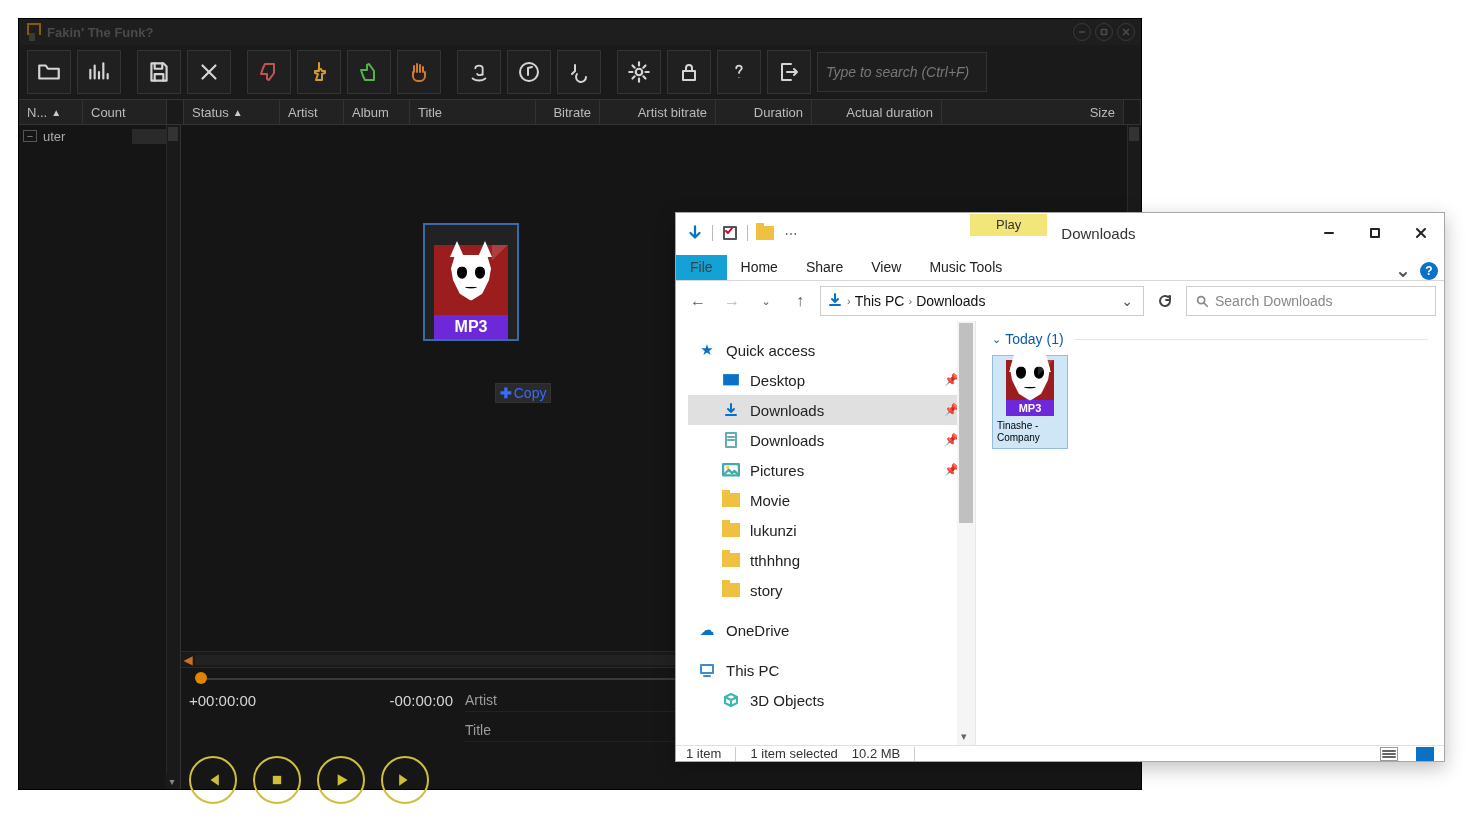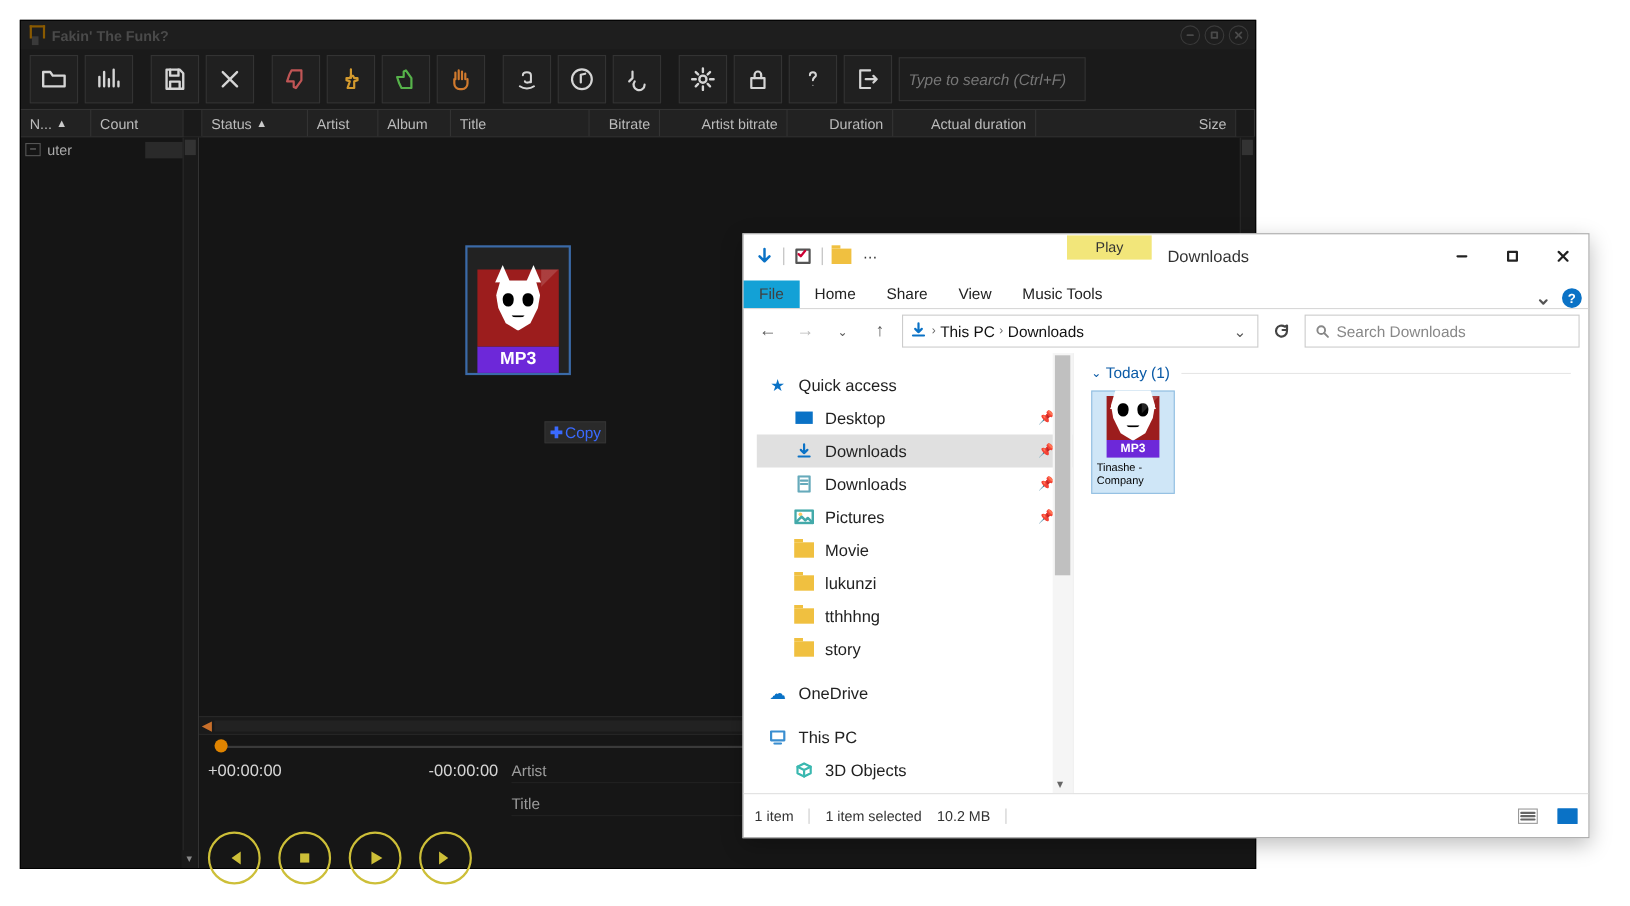--- a/index.html
+++ b/index.html
@@ -148,21 +148,21 @@
 .exp-tree .scroll .arrow-dn{ position:absolute; bottom:2px; left:4px; color:#666; font-size:11px;}
 .exp-tree .spacer{ height:10px; }
 
 .exp-files { flex:1; padding:10px 16px; font-size:14px; }
 .group-head { color:#0a5aa6; font-size:14px; display:flex; align-items:center; gap:4px; margin-bottom:8px; cursor:pointer;}
 .group-head .chev { font-size:11px; }
 .file-tile { width:76px; display:flex; flex-direction:column; align-items:center; padding:4px; background:#cfe6f7; border:1px solid #8fbde0; cursor:pointer;}
 .file-tile .ic { width:48px; height:56px; margin-bottom:4px;}
 .file-tile .lbl { font-size:10px; text-align:left; line-height:1.2; }
 
-.exp-status { height:40px; border-top:1px solid #e0e0e0; display:flex; align-items:center; padding:0 10px; font-size:13px; color:#333; gap:14px;}
+.exp-status { height:16px; border-top:1px solid #e0e0e0; display:flex; align-items:center; padding:0 10px; font-size:13px; color:#333; gap:14px;}
 .exp-status .sep{ width:1px; height:14px; background:#ccc; }
 .exp-status .fill{ flex:1; }
 .view-ic{ width:18px; height:14px; border:1px solid #999; margin-left:4px; display:flex; }
 .view-ic.grid{ background:#0a72c6; border-color:#0a72c6;}
 
 
 svg { stroke: currentColor; fill: none; stroke-width: 2; stroke-linecap: round; stroke-linejoin: round; }
 .fill-c{ fill: currentColor; stroke:none; }
 .folder-ic{ width:18px; height:14px; background:#f0c040; position:relative; }
 .folder-ic::before{content:'';position:absolute;left:0;top:-3px;width:8px;height:3px;background:#f0c040;}

